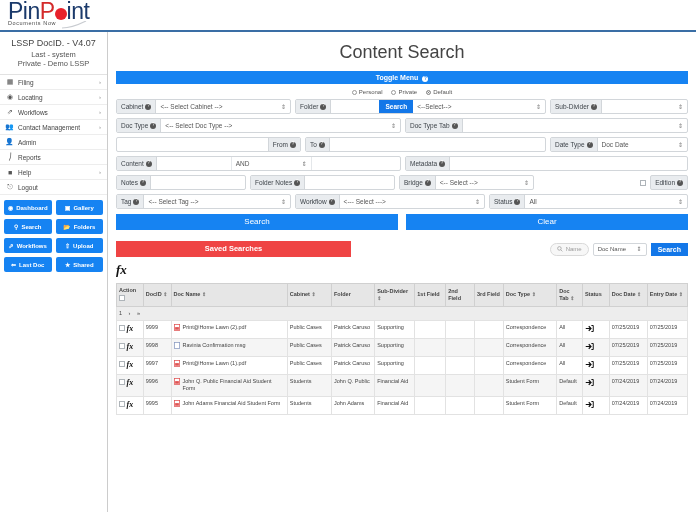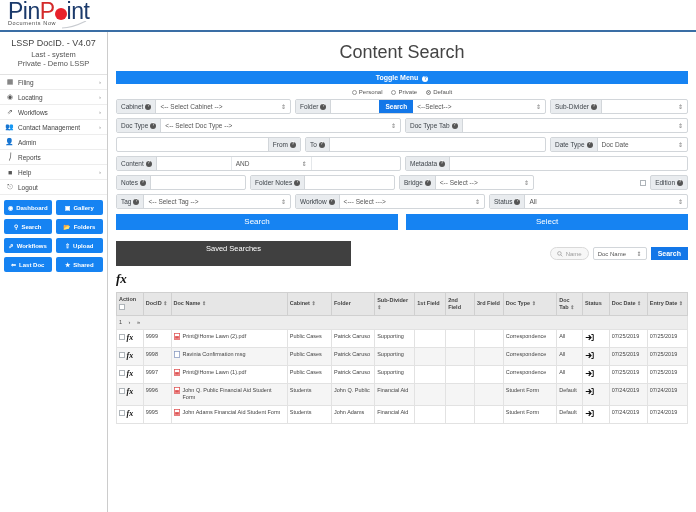--- a/index.html
+++ b/index.html
@@ -87,21 +87,21 @@
     background:#1377e8; color:#fff; font-size:6.5px; font-weight:bold;
     display:flex; align-items:center; padding:0 6px; cursor:pointer;
   }
   .chk { width:6px; height:6px; border:1px solid #aeb4b9; background:#fff; display:inline-block; }
   .actions { display:flex; gap:8px; margin-top:5px; }
   .big-btn {
     flex:1; background:#1683f2; color:#fff; text-align:center;
     height:16px; line-height:16px; font-size:8px; cursor:pointer;
   }
   .saved-row { display:flex; align-items:center; margin-top:11px; }
-  .saved-btn { width:235px; background:#404040; color:#fff; text-align:center; height:25px; line-height:16px; font-size:7.5px; cursor:pointer; }
+  .saved-btn { width:235px; background:#ef4444; color:#fff; text-align:center; height:16px; line-height:16px; font-size:7.5px; cursor:pointer;font-weight:bold; }
   .saved-right { margin-left:auto; display:flex; align-items:center; gap:4px; }
   .fx-row { padding:5px 0 5px; }
   .fx { font-family:"Liberation Serif", serif; font-style:italic; font-size:13px; color:#111; font-weight:bold; }
   
   table.grid { width:100%; border-collapse:collapse; table-layout:fixed; }
   table.grid th {
     background:#e6e6e6; border:1px solid #d0d0d0; font-size:5.5px; color:#444;
     font-weight:bold; text-align:left; padding:3px 2px; vertical-align:middle; line-height:1.25;
   }
   table.grid td {
@@ -413,21 +413,21 @@
           </span>
         <span class="sel">
             <span>All</span>
             <span class="arrow">⇕</span>
           </span>
       </div>
     </div>
 
     <div class="actions">
       <div class="big-btn">Search</div>
-      <div class="big-btn">Select</div>
+      <div class="big-btn">Clear</div>
     </div>
 
     <div class="saved-row">
       <div class="saved-btn">Saved Searches</div>
       <div class="saved-right">
         <div class="search-pill">
           <svg width="6" height="6" viewBox="0 0 10 10">
               <circle cx="4" cy="4" r="3" stroke="#9a9a9a" fill="none" stroke-width="1.2"></circle>
               <line x1="6.2" y1="6.2" x2="9" y2="9" stroke="#9a9a9a" stroke-width="1.2"></line>
             </svg>

